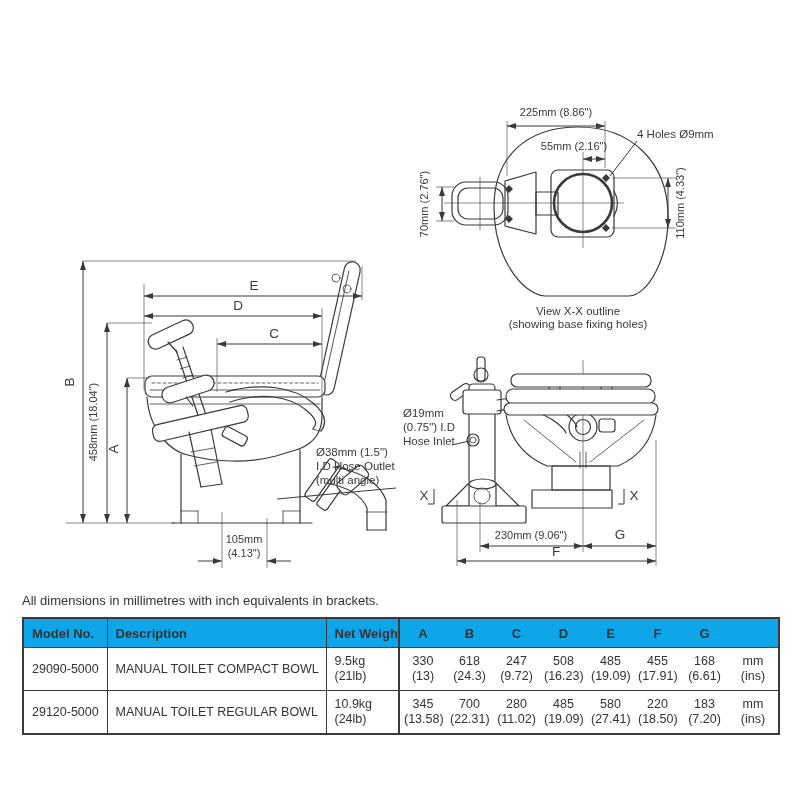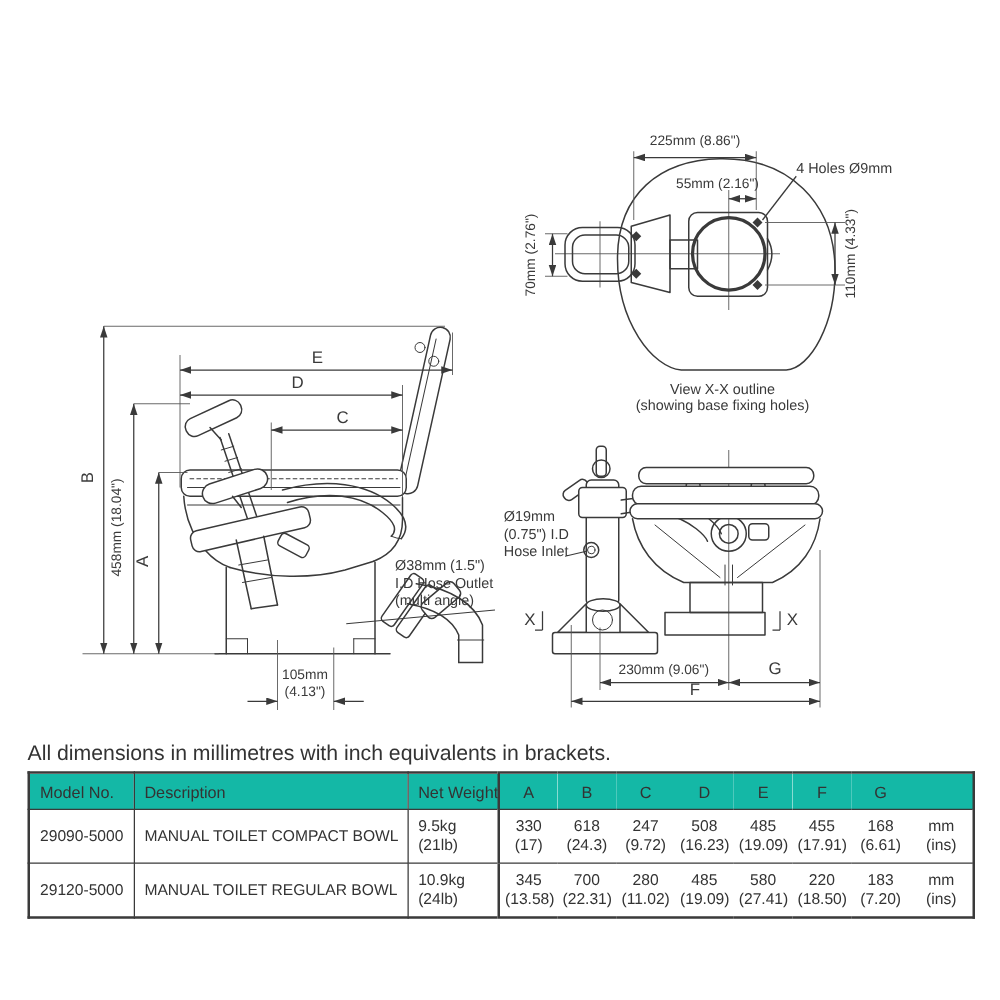--- a/index.html
+++ b/index.html
@@ -9,25 +9,25 @@
   .lbl{font-size:11.5px;}
   .letter{font-size:13.5px;}
   .cap{font-size:11.5px;}
   .art{stroke:#3a3a3a;stroke-width:1.2;fill:none;stroke-linecap:round;stroke-linejoin:round;}
   .artw{stroke:#3a3a3a;stroke-width:1.2;fill:#ffffff;stroke-linecap:round;stroke-linejoin:round;}
   .thick{stroke-width:2.6;}
   .thin{stroke-width:0.8;}
   .dim{stroke:#3a3a3a;stroke-width:1;fill:none;}
   .ext{stroke:#555;stroke-width:0.7;fill:none;}
   .dash{stroke-dasharray:3 2.5;}
-  #note{position:absolute;left:22px;top:593px;font-size:17px;color:#333;}
+  #note{position:absolute;left:22px;top:593px;font-size:13px;color:#333;}
   #spec-table{position:absolute;left:22px;top:617px;border-collapse:collapse;table-layout:fixed;width:756px;font-size:12.5px;color:#333;}
   #spec-table th,#spec-table td{padding:2px 4px;vertical-align:middle;overflow:hidden;white-space:nowrap;}
   #spec-table{border:2px solid #3a3a3a;}
-  #spec-table thead th{background:#14b8a6;font-size:13px;font-weight:400;height:24px;border-bottom:1.5px solid #3a3a3a;}
+  #spec-table thead th{background:#0ea5e9;font-size:13px;font-weight:700;height:24px;border-bottom:1.5px solid #3a3a3a;}
   #spec-table tbody td{height:38px;}
   #spec-table tbody tr:first-child td{border-bottom:1.5px solid #3a3a3a;}
   .al{text-align:left;padding-left:8px !important;}
   .ac{text-align:center;}
   .vline{border-right:1.5px solid #3a3a3a;}
   .vline2{border-right:2px solid #3a3a3a;}
   .cell2 div{line-height:1.18;}
 </style>
 </head>
 <body>
@@ -284,21 +284,21 @@
   <tbody>
     <tr>
       <td class="al vline">29090-5000</td>
       <td class="al vline">MANUAL TOILET COMPACT BOWL</td>
       <td class="al vline2 cell2">
         <div>9.5kg</div>
         <div>(21lb)</div>
       </td>
       <td class="ac cell2">
           <div>330</div>
-          <div>(17)</div>
+          <div>(13)</div>
         </td>
       <td class="ac cell2">
           <div>618</div>
           <div>(24.3)</div>
         </td>
       <td class="ac cell2">
           <div>247</div>
           <div>(9.72)</div>
         </td>
       <td class="ac cell2">

